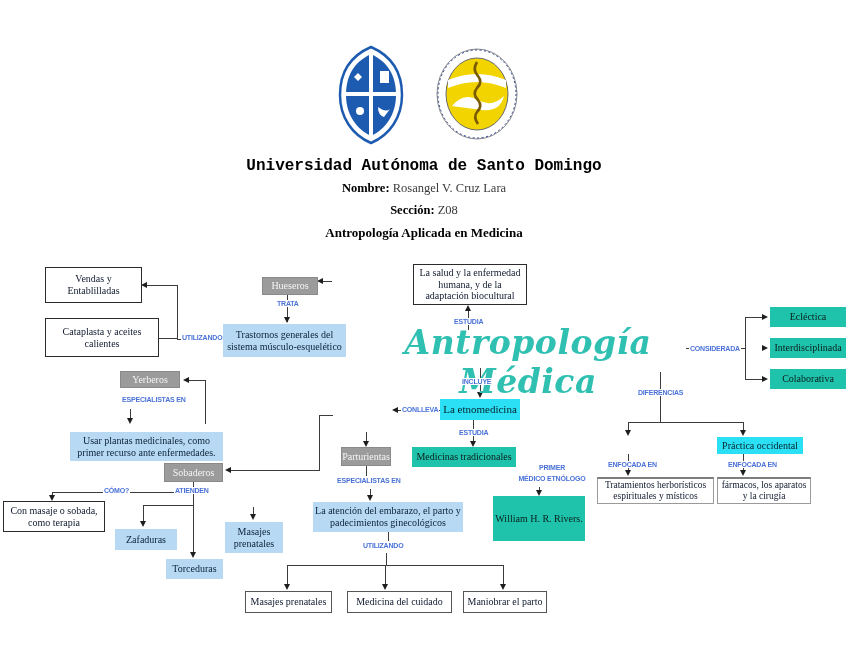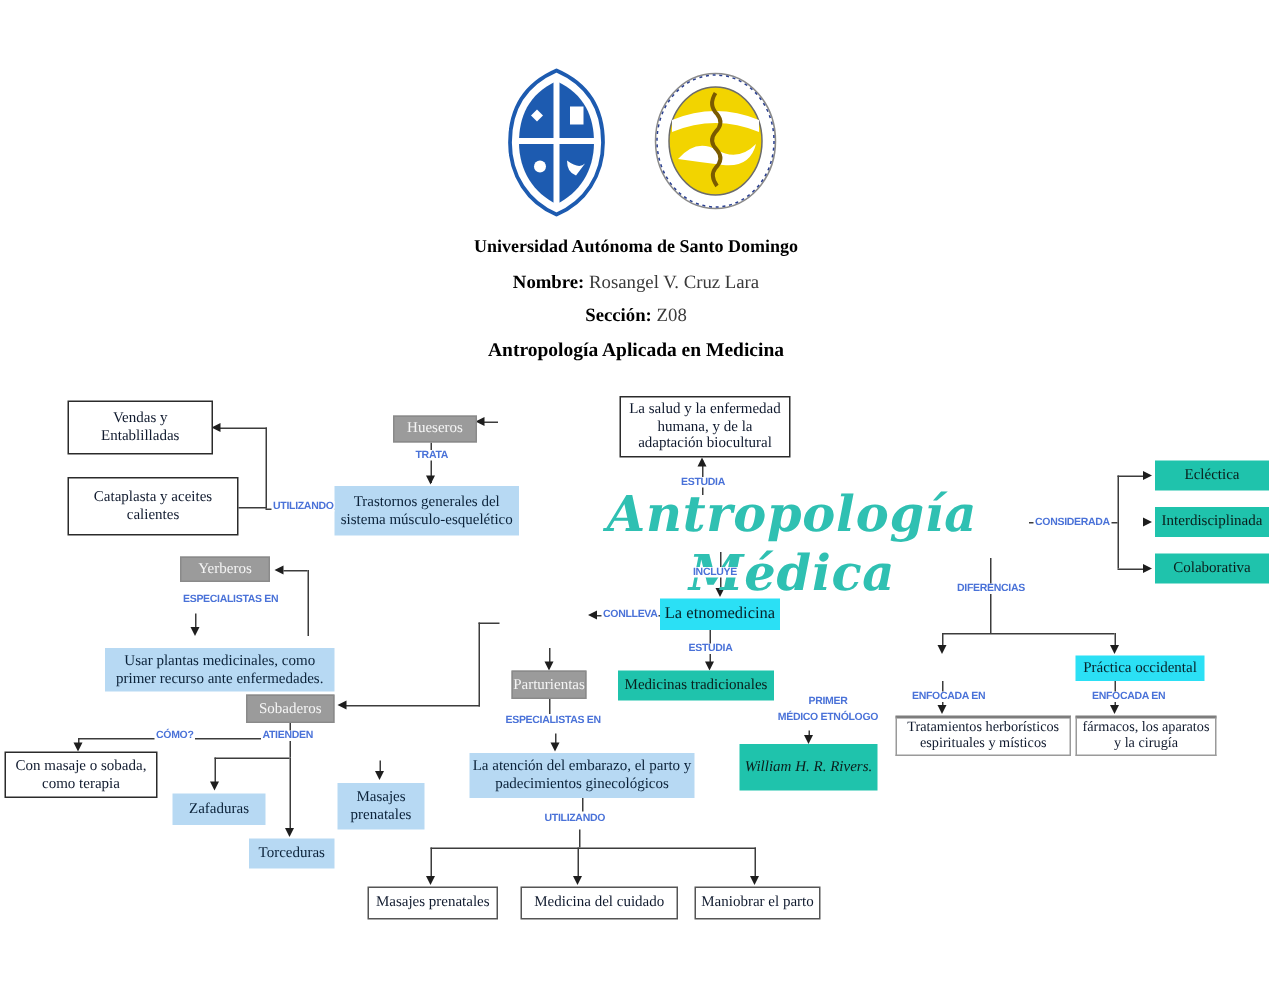--- a/index.html
+++ b/index.html
@@ -52,21 +52,21 @@
   </svg>
   <svg style="position:absolute;left:436px;top:48px;z-index:3;" width="82" height="92" viewBox="0 0 82 92">
     <ellipse cx="41" cy="46" rx="40" ry="45" fill="#ffffff" stroke="#8a8a8a" stroke-width="1"></ellipse>
     <ellipse cx="41" cy="46" rx="39" ry="44" fill="none" stroke="#2a3f8f" stroke-width="1" stroke-dasharray="2 2.5"></ellipse>
     <ellipse cx="41" cy="46" rx="31" ry="36" fill="#f2d400" stroke="#6b6b6b" stroke-width="1"></ellipse>
     <path d="M12 40 q29 -12 58 0 l0 -8 q-29 -12 -58 0 Z" fill="#ffffff"></path>
     <path d="M16 58 q12 -14 26 -6 q14 8 26 -4 q-4 16 -22 14 q-16 -2 -30 -4 Z" fill="#ffffff"></path>
     <path d="M41 14 q-5 8 1 14 q5 6 -1 12 q-5 6 1 12 q5 6 -1 12 q-4 5 1 12" fill="none" stroke="#7a5a00" stroke-width="2.6"></path>
   </svg>
 
-  <div class="hline hbold" style="top:157px;font-size:12px;">Universidad Autónoma de Santo Domingo</div>
+  <div class="hline hbold" style="top:157px;font-size:16px;font-family:Liberation Mono, monospace;">Universidad Autónoma de Santo Domingo</div>
   <div class="hline" style="top:181px;font-size:12.5px;">
     <span class="hbold">Nombre:</span>
     <span class="hval">Rosangel V. Cruz Lara</span>
   </div>
   <div class="hline" style="top:203px;font-size:12.5px;">
     <span class="hbold">Sección:</span>
     <span class="hval">Z08</span>
   </div>
   <div class="hline hbold" style="top:225px;font-size:13px;">Antropología Aplicada en Medicina</div>
 
@@ -79,21 +79,21 @@
   <div class="node lblue" style="left:223px;top:324px;width:123px;height:33px;">Trastornos generales del sistema músculo-esquelético</div>
   <div class="node teal" style="left:770px;top:307px;width:76px;height:20px;">Ecléctica</div>
   <div class="node teal" style="left:770px;top:338px;width:76px;height:20px;">Interdisciplinada</div>
   <div class="node teal" style="left:770px;top:369px;width:76px;height:20px;">Colaborativa</div>
   <div class="node cyan" style="left:440px;top:399px;width:80px;height:21px;font-size:11px;">La etnomedicina</div>
   <div class="node teal" style="left:412px;top:447px;width:104px;height:20px;">Medicinas tradicionales</div>
   <div class="node cyan" style="left:599px;top:437px;width:88px;height:17px;margin-top:45px;">Práctica tradicional</div>
   <div class="node cyan" style="left:717px;top:437px;width:86px;height:17px;">Práctica occidental</div>
   <div class="node tbl" style="left:717px;top:477px;width:94px;height:27px;font-size:9.5px;">fármacos, los aparatos y la cirugía</div>
   <div class="node tbl" style="left:597px;top:477px;width:117px;height:27px;font-size:9.5px;">Tratamientos herborísticos espirituales y místicos</div>
-  <div class="node teal" style="left:493px;top:496px;width:92px;height:31px;font-style:italic;">William H. R. Rivers.</div>
+  <div class="node teal" style="left:493px;top:496px;width:92px;height:45px;">William H. R. Rivers.</div>
   <div class="node gray" style="left:120px;top:371px;width:60px;height:17px;">Yerberos</div>
   <div class="node lblue" style="left:70px;top:432px;width:153px;height:29px;">Usar plantas medicinales, como primer recurso ante enfermedades.</div>
   <div class="node gray" style="left:164px;top:463px;width:59px;height:19px;">Sobaderos</div>
   <div class="node white" style="left:3px;top:501px;width:102px;height:31px;">Con masaje o sobada, como terapia</div>
   <div class="node lblue" style="left:115px;top:529px;width:62px;height:21px;">Zafaduras</div>
   <div class="node lblue" style="left:166px;top:559px;width:57px;height:20px;">Torceduras</div>
   <div class="node lblue" style="left:225px;top:522px;width:58px;height:31px;">Masajes prenatales</div>
   <div class="node gray" style="left:341px;top:447px;width:50px;height:19px;">Parturientas</div>
   <div class="node lblue" style="left:313px;top:502px;width:150px;height:30px;">La atención del embarazo, el parto y padecimientos ginecológicos</div>
   <div class="node thin" style="left:245px;top:591px;width:87px;height:22px;">Masajes prenatales</div>

